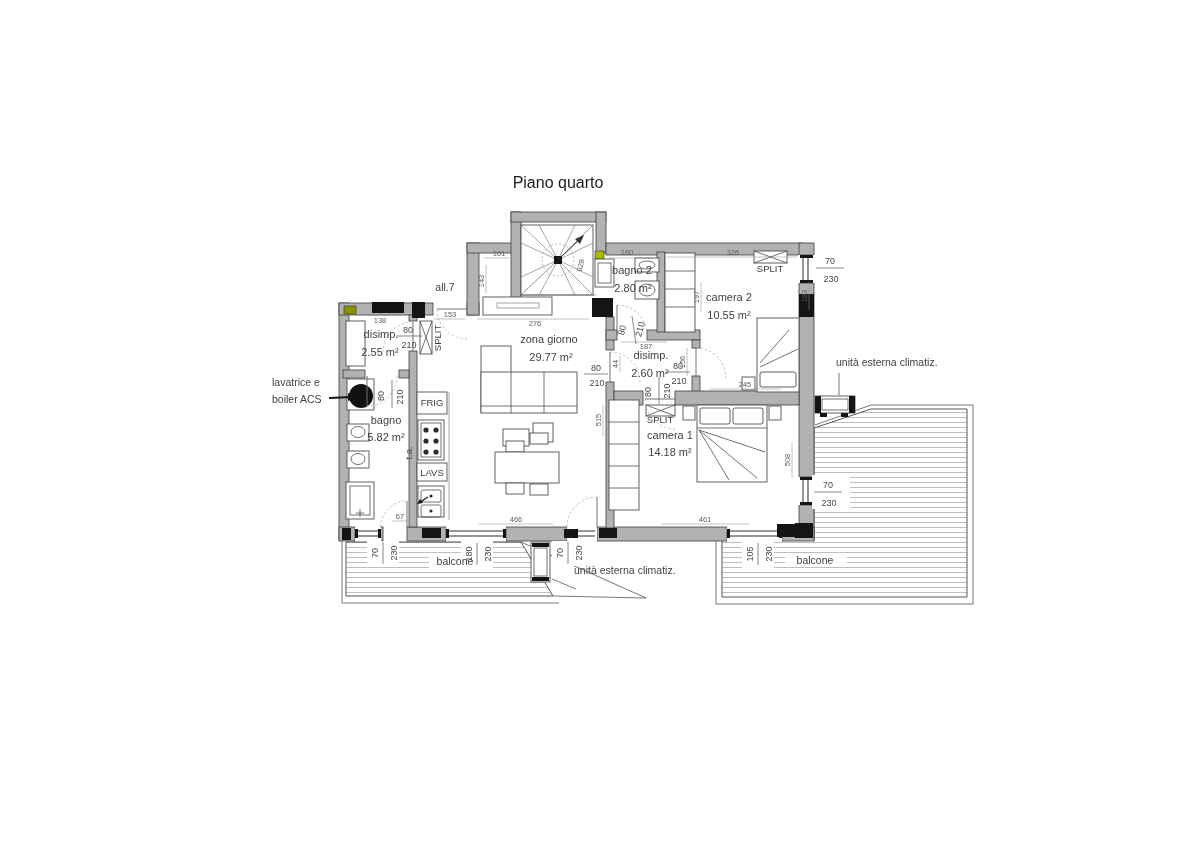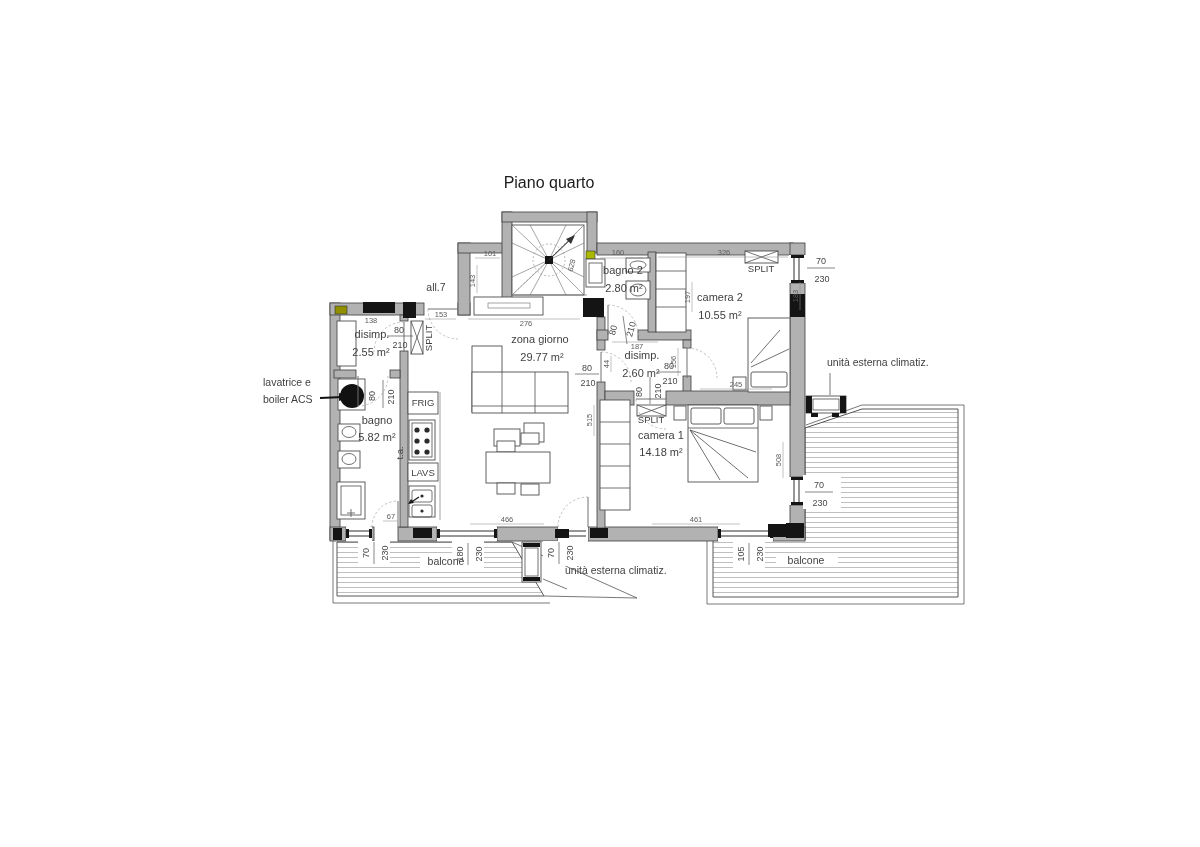--- a/index.html
+++ b/index.html
@@ -1,17 +1,17 @@
 <!DOCTYPE html>
 <html><head>
 <meta charset="utf-8">
 <style>
   html,body{margin:0;padding:0;background:#ffffff;}
   .stage{position:relative;width:1020px;height:847px;background:#ffffff;overflow:hidden;
-         font-family:"Liberation Sans", sans-serif;}
+         font-family:"Liberation Sans", sans-serif;margin-left:9px;}
   svg text{fill:#3f3f3f;font-family:"Liberation Sans", sans-serif;}
   .title{font-size:16px;fill:#1c1c1c;}
   .room{font-size:11px;}
   .lbl{font-size:10.5px;}
   .sm{font-size:9.5px;}
   .wdim{font-size:9px;fill:#474747;}
   .dim{font-size:7.5px;fill:#5c5c5c;}
   .wall{fill:#b2b2b2;stroke:#3c3c3c;stroke-width:0.8;}
   .blk{fill:#141414;stroke:none;}
   .furn{fill:#ffffff;stroke:#4e4e4e;stroke-width:0.9;}

